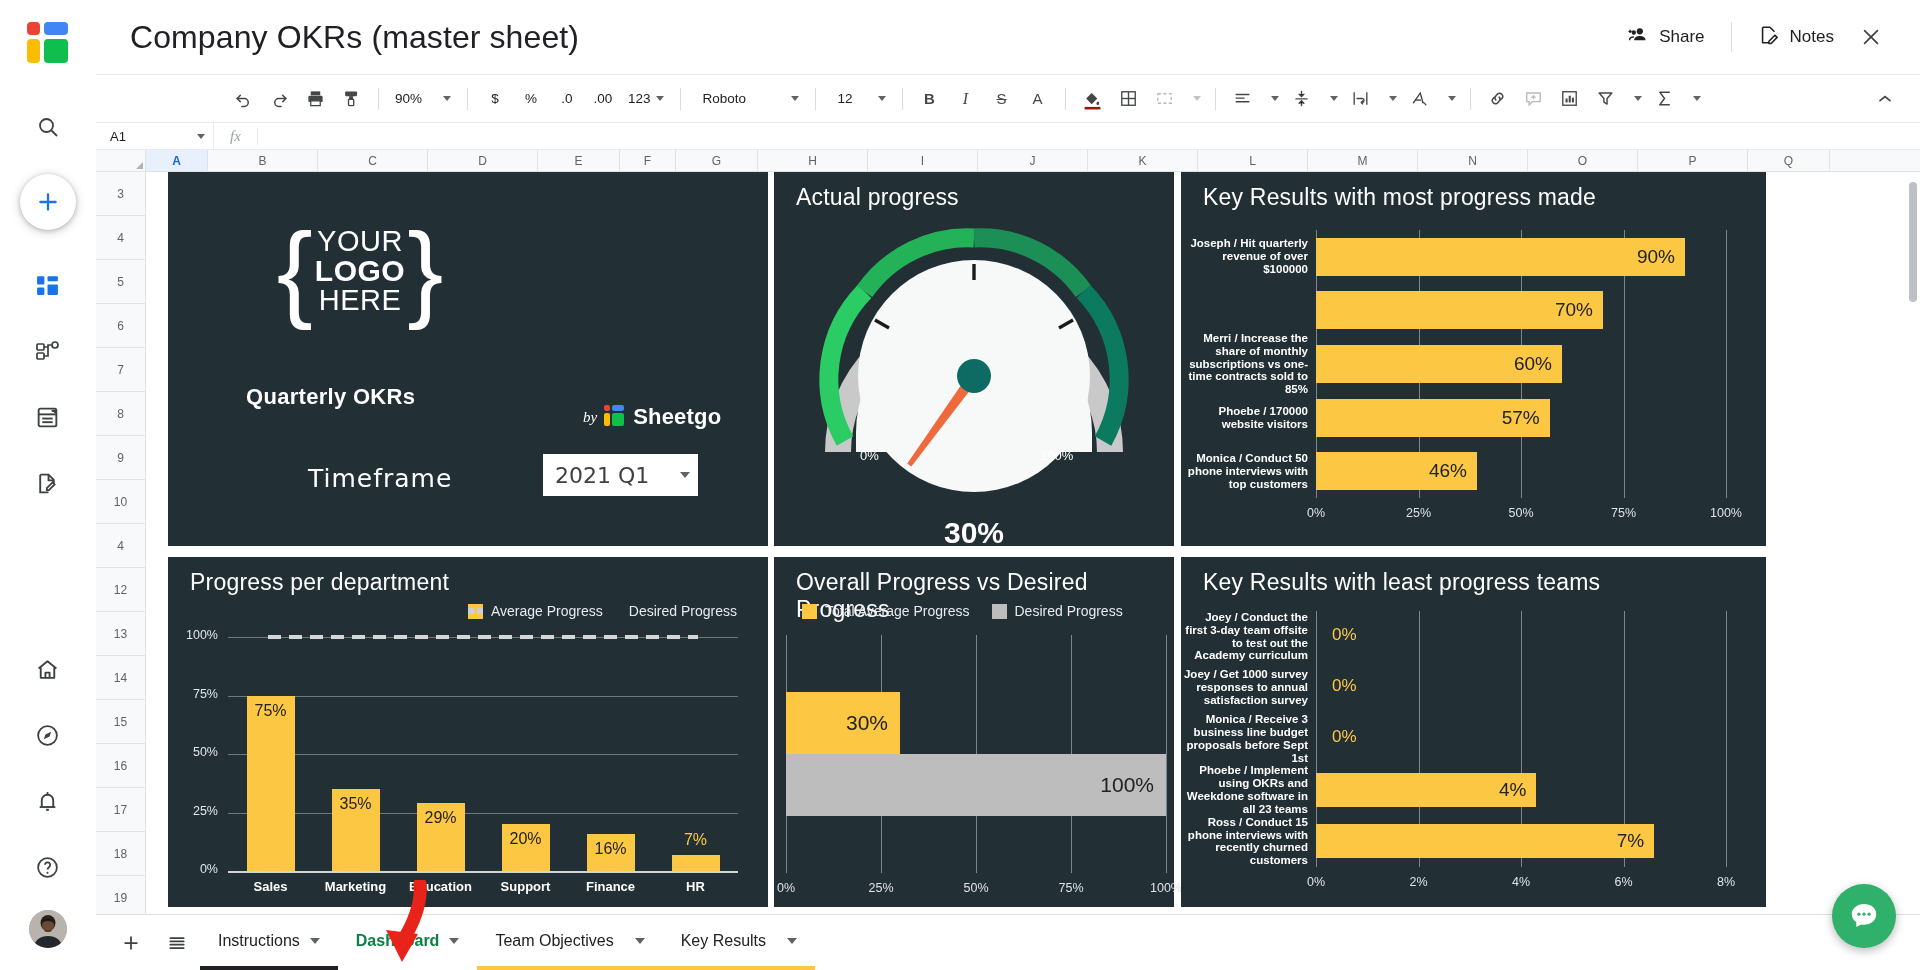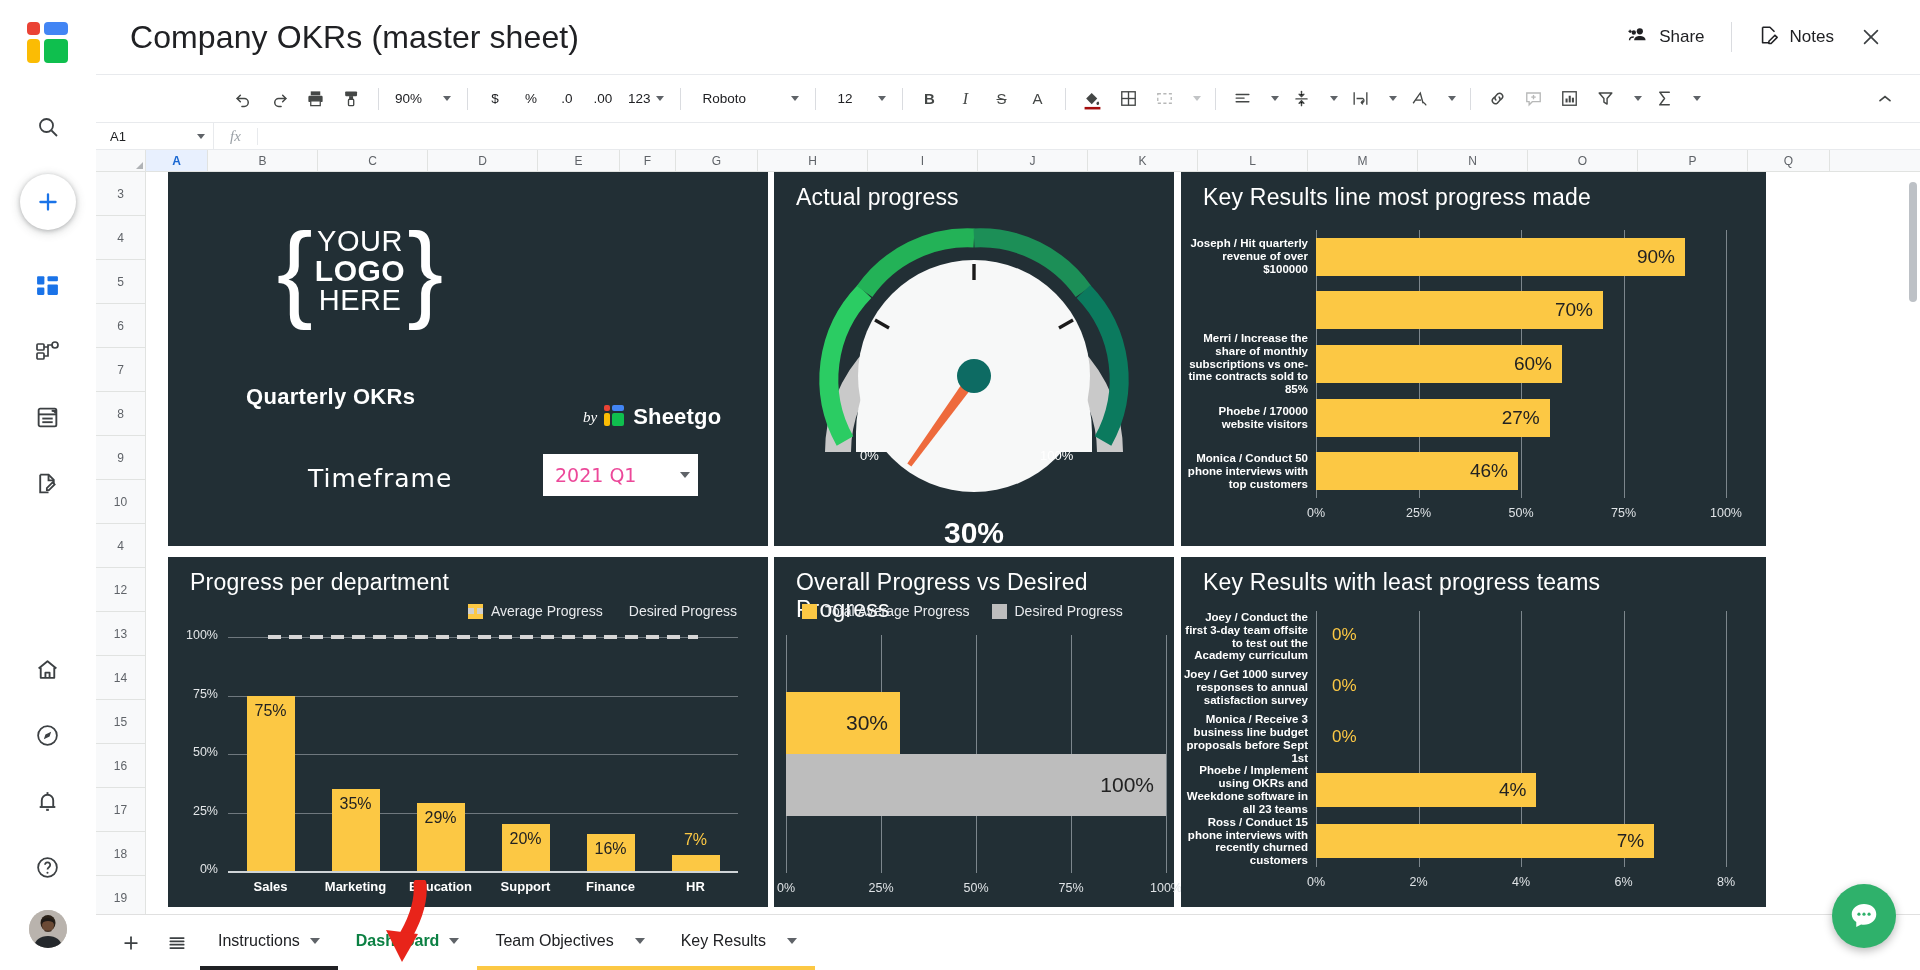--- a/index.html
+++ b/index.html
@@ -160,21 +160,21 @@
   .sg-blue{width:12px;height:6px;left:8px;top:0;background:#4285f4;border-radius:3px;}
   .sg-amber{width:6px;height:13px;left:0;top:8px;background:#fbbc04;border-radius:3px;}
   .sg-green{width:12px;height:13px;left:8px;top:8px;background:#0fbf4e;border-radius:3px;}
   .sg-name { color:#fff; font-size:22px; font-weight:700; letter-spacing:.2px;}
   .timeframe-lbl { position:absolute; left:140px; top:292px; color:#fff; font-size: 25px; font-family:"DejaVu Sans",sans-serif; letter-spacing:1px;}
   .tf-select {
     position:absolute; left: 375px; top: 282px; width: 155px; height: 42px;
     background:#fff; display:flex; align-items:center; justify-content:space-between;
     padding: 0 8px 0 12px; cursor:pointer;
   }
-  .tf-val { font-size: 19px; color:#ec4899; font-family:"DejaVu Sans", sans-serif;}
+  .tf-val { font-size: 22px; color:#404040; font-family:"DejaVu Sans", sans-serif;}
   .tf-caret { width:0;height:0;border-left:5px solid transparent;border-right:5px solid transparent;border-top:6px solid #5f6368;}
 
   
   .gauge-panel { left: 628px; top: 0px; width: 400px; height: 374px; }
   .gauge-panel .dk-title { position:absolute; left: 22px; top: 12px; }
   .gauge-wrap { position:absolute; left: 30px; top: 48px; width: 340px; height: 320px; }
   .gauge-val { position:absolute; left:0; right:0; top: 296px; text-align:center; color:#fff; font-size: 30px; font-weight: 700;}
   .gauge-tick-lbl { position:absolute; color:#fff; font-size:13px;}
 
   
@@ -679,21 +679,21 @@
                   </g>
                   <circle cx="170" cy="156" r="17" fill="#0d6b63"></circle>
                 </svg>
                 <span class="gauge-tick-lbl" style="left:56px;top:228px;">0%</span>
                 <span class="gauge-tick-lbl" style="left:236px;top:228px;">100%</span>
                 <div class="gauge-val">30%</div>
               </div>
             </div>
 
             <div class="panel hbar-panel" style="left:1035px;top:0px;width:585px;height:374px;">
-              <div class="ch-title dk-title">Key Results line most progress made</div>
+              <div class="ch-title dk-title">Key Results with most progress made</div>
               <div id="most-chart" style="position:absolute;left:0;top:48px;width:585px;height:320px;">
                   <div class="hb-grid" style="left: 135px; top: 10px; height: 268px;"></div>
                   <div class="hb-axis-lbl" style="left: 105px; top: 286px; width: 60px;">0%</div>
                   <div class="hb-grid" style="left: 237.5px; top: 10px; height: 268px;"></div>
                   <div class="hb-axis-lbl" style="left: 207.5px; top: 286px; width: 60px;">25%</div>
                   <div class="hb-grid" style="left: 340px; top: 10px; height: 268px;"></div>
                   <div class="hb-axis-lbl" style="left: 310px; top: 286px; width: 60px;">50%</div>
                   <div class="hb-grid" style="left: 442.5px; top: 10px; height: 268px;"></div>
                   <div class="hb-axis-lbl" style="left: 412.5px; top: 286px; width: 60px;">75%</div>
                   <div class="hb-grid" style="left: 545px; top: 10px; height: 268px;"></div>
@@ -704,24 +704,24 @@
                   </div>
                   <div class="hb-bar" style="position: absolute; left: 135px; top: 71.4px; width: 287px; height: 38px;">
                     <span class="hb-val">70%</span>
                   </div>
                   <div class="hb-label" style="position: absolute; right: 458px; width: 125px; top: 114px; height: 60px; display: flex; align-items: center; justify-content: flex-end;">Merri / Increase the share of monthly subscriptions vs one-time contracts sold to 85%</div>
                   <div class="hb-bar" style="position: absolute; left: 135px; top: 125px; width: 246px; height: 38px;">
                     <span class="hb-val">60%</span>
                   </div>
                   <div class="hb-label" style="position: absolute; right: 458px; width: 125px; top: 167.6px; height: 60px; display: flex; align-items: center; justify-content: flex-end;">Phoebe / 170000 website visitors</div>
                   <div class="hb-bar" style="position: absolute; left: 135px; top: 178.6px; width: 233.7px; height: 38px;">
-                    <span class="hb-val">27%</span>
+                    <span class="hb-val">57%</span>
                   </div>
                   <div class="hb-label" style="position: absolute; right: 458px; width: 125px; top: 221.2px; height: 60px; display: flex; align-items: center; justify-content: flex-end;">Monica / Conduct 50 phone interviews with top customers</div>
-                  <div class="hb-bar" style="position: absolute; left: 135px; top: 232.2px; width: 202px; height: 38px;">
+                  <div class="hb-bar" style="position: absolute; left: 135px; top: 232.2px; width: 161px; height: 38px;">
                     <span class="hb-val">46%</span>
                   </div>
                 </div>
             </div>
 
             <div class="panel" style="left:22px;top:385px;width:600px;height:350px;">
               <div class="ch-title dk-title">Progress per department</div>
               <div class="ch-legend" style="left:300px;top:46px;">
                 <span class="lg-item">
                   <span class="lg-swatch"></span>

